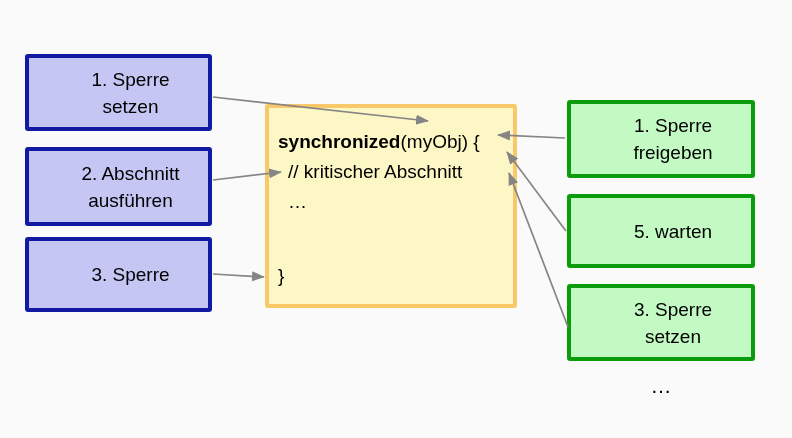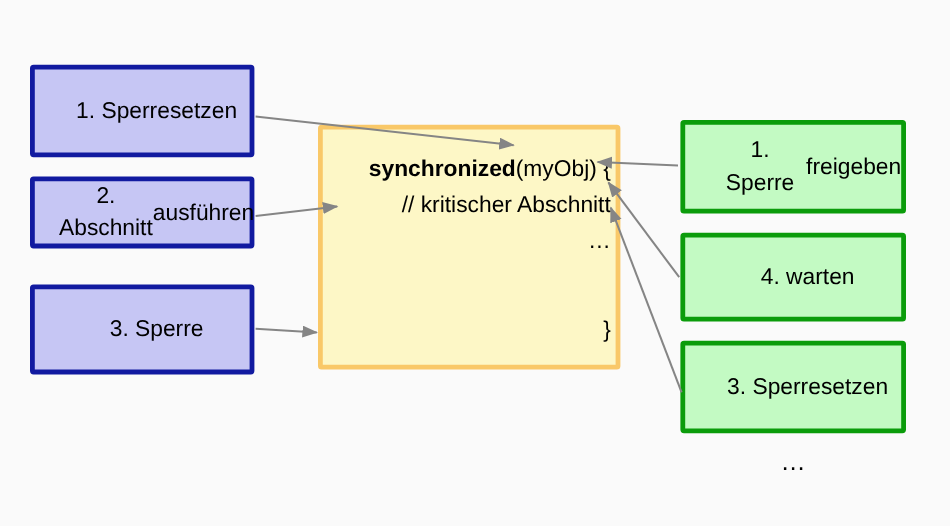--- a/index.html
+++ b/index.html
@@ -10,60 +10,61 @@
     color: #000;
     position: relative;
     overflow: hidden;
   }
   .stage { position: absolute; inset: 0; width: 792px; height: 438px; }
 
   .step-box {
     position: absolute;
     box-sizing: border-box;
     display: flex;
+    flex-direction: column;
     align-items: center;
     justify-content: center;
     text-align: center;
     font-size: 19px;
     line-height: 27px;
     border-radius: 3px;
     padding-left: 24px;
   }
   .purple {
     left: 25px; width: 187px;
     background: #c6c6f4;
     border: 4px solid #111aa0;
   }
   .green {
     left: 567px; width: 188px;
     background: #c3fac3;
     border: 4px solid #0b9c0b;
   }
   #p1 { top: 54px;  height: 77px; }
-  #p2 { top: 147px; height: 60px; }
+  #p2 { top: 147px; height: 79px; }
   #p3 { top: 237px; height: 75px; }
   #g1 { top: 100px; height: 78px; }
   #g2 { top: 194px; height: 74px; }
   #g3 { top: 284px; height: 77px; }
 
   .code-box {
     position: absolute;
     left: 265px; top: 104px;
     width: 252px; height: 204px;
     box-sizing: border-box;
     background: #fdf7c6;
     border: 4px solid #f9c868;
     border-radius: 3px;
     font-size: 19px;
     line-height: 30px;
     padding: 19px 4px 0 9px;
   }
-  .code-line { white-space: nowrap; text-align: right; }
+  .code-line { white-space: nowrap; }
   .code-keyword { font-weight: bold; }
-  .code-indent { margin-left: 31px; }
+  .code-indent { margin-left: 10px; }
   .code-brace { margin-top: 44px; }
 
   .bottom-ellipsis {
     position: absolute;
     left: 567px; top: 374px; width: 188px;
     text-align: center;
     font-size: 21px;
   }
 
   svg.arrows {
@@ -97,21 +98,21 @@
     <div class="code-line code-indent">// kritischer Abschnitt</div>
     <div class="code-line code-indent">…</div>
     <div class="code-line code-brace">}</div>
   </div>
 
   <div id="g1" class="step-box green">
     <span>1. Sperre</span>
     <span>freigeben</span>
   </div>
   <div id="g2" class="step-box green">
-    <span>4. warten</span>
+    <span>5. warten</span>
   </div>
   <div id="g3" class="step-box green">
     <span>3. Sperre</span>
     <span>setzen</span>
   </div>
 
   <div class="bottom-ellipsis">…</div>
 
   <svg class="arrows" width="792" height="438" viewBox="0 0 792 438">
     <defs>

